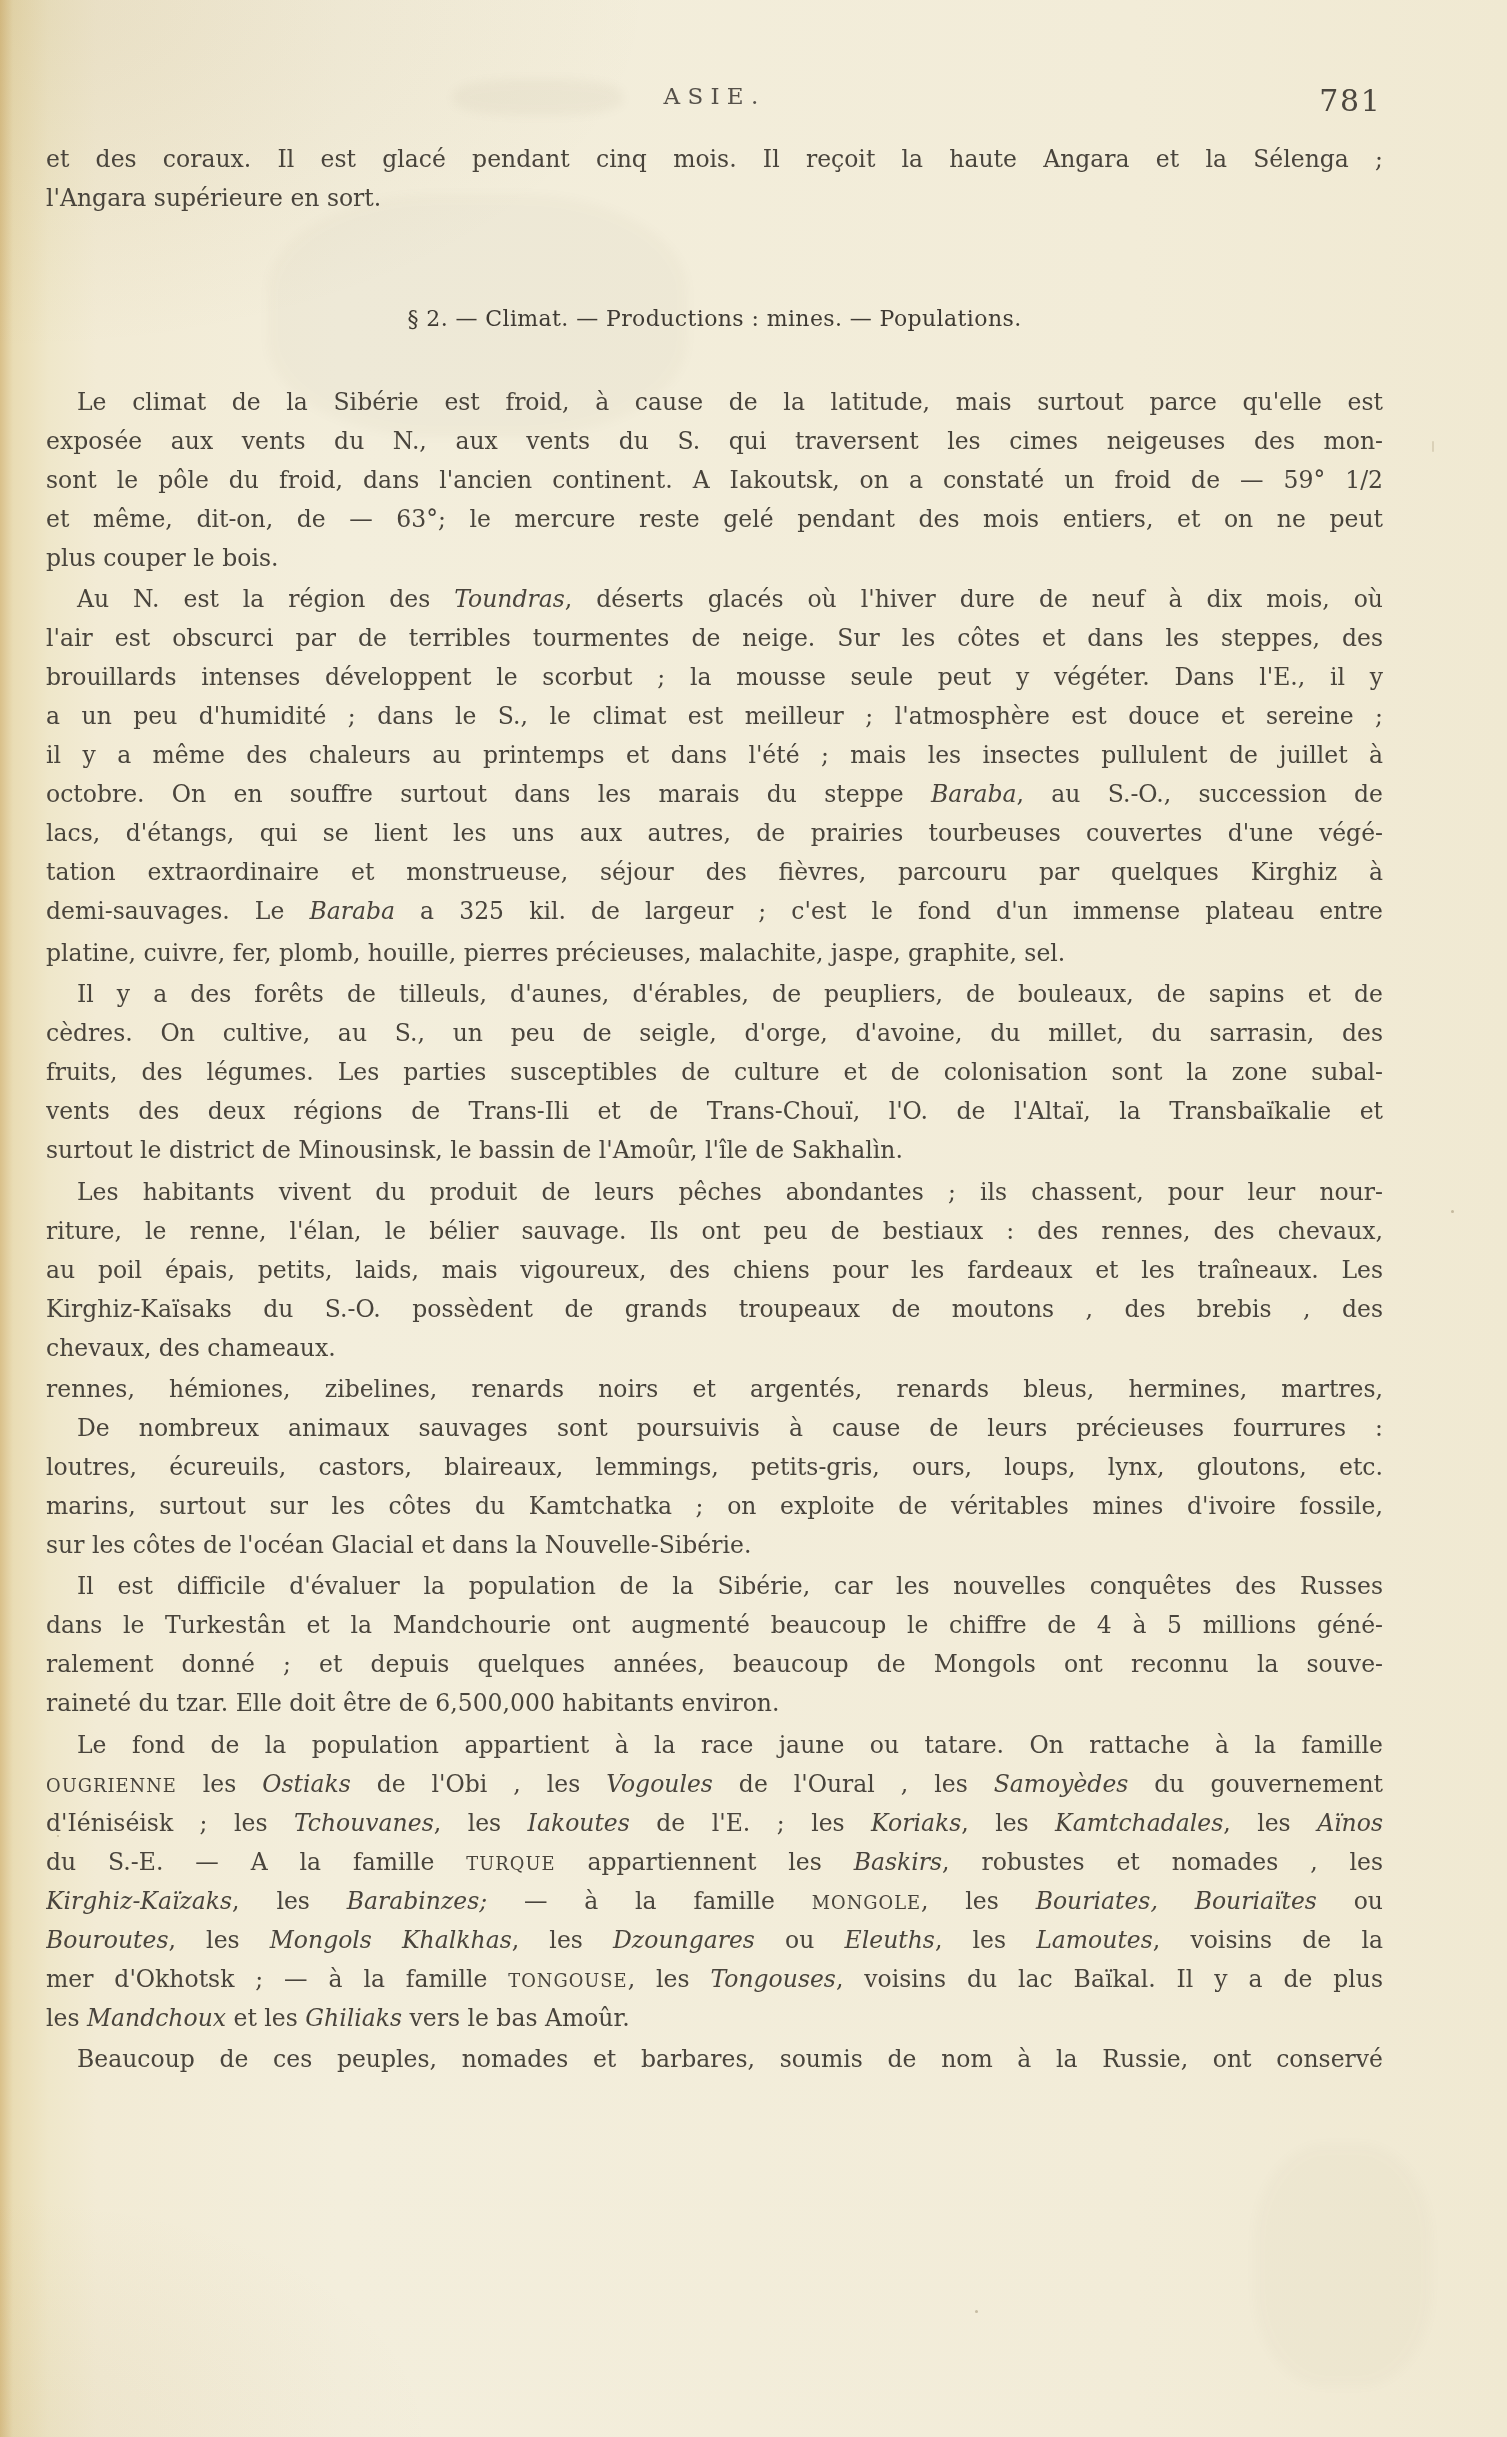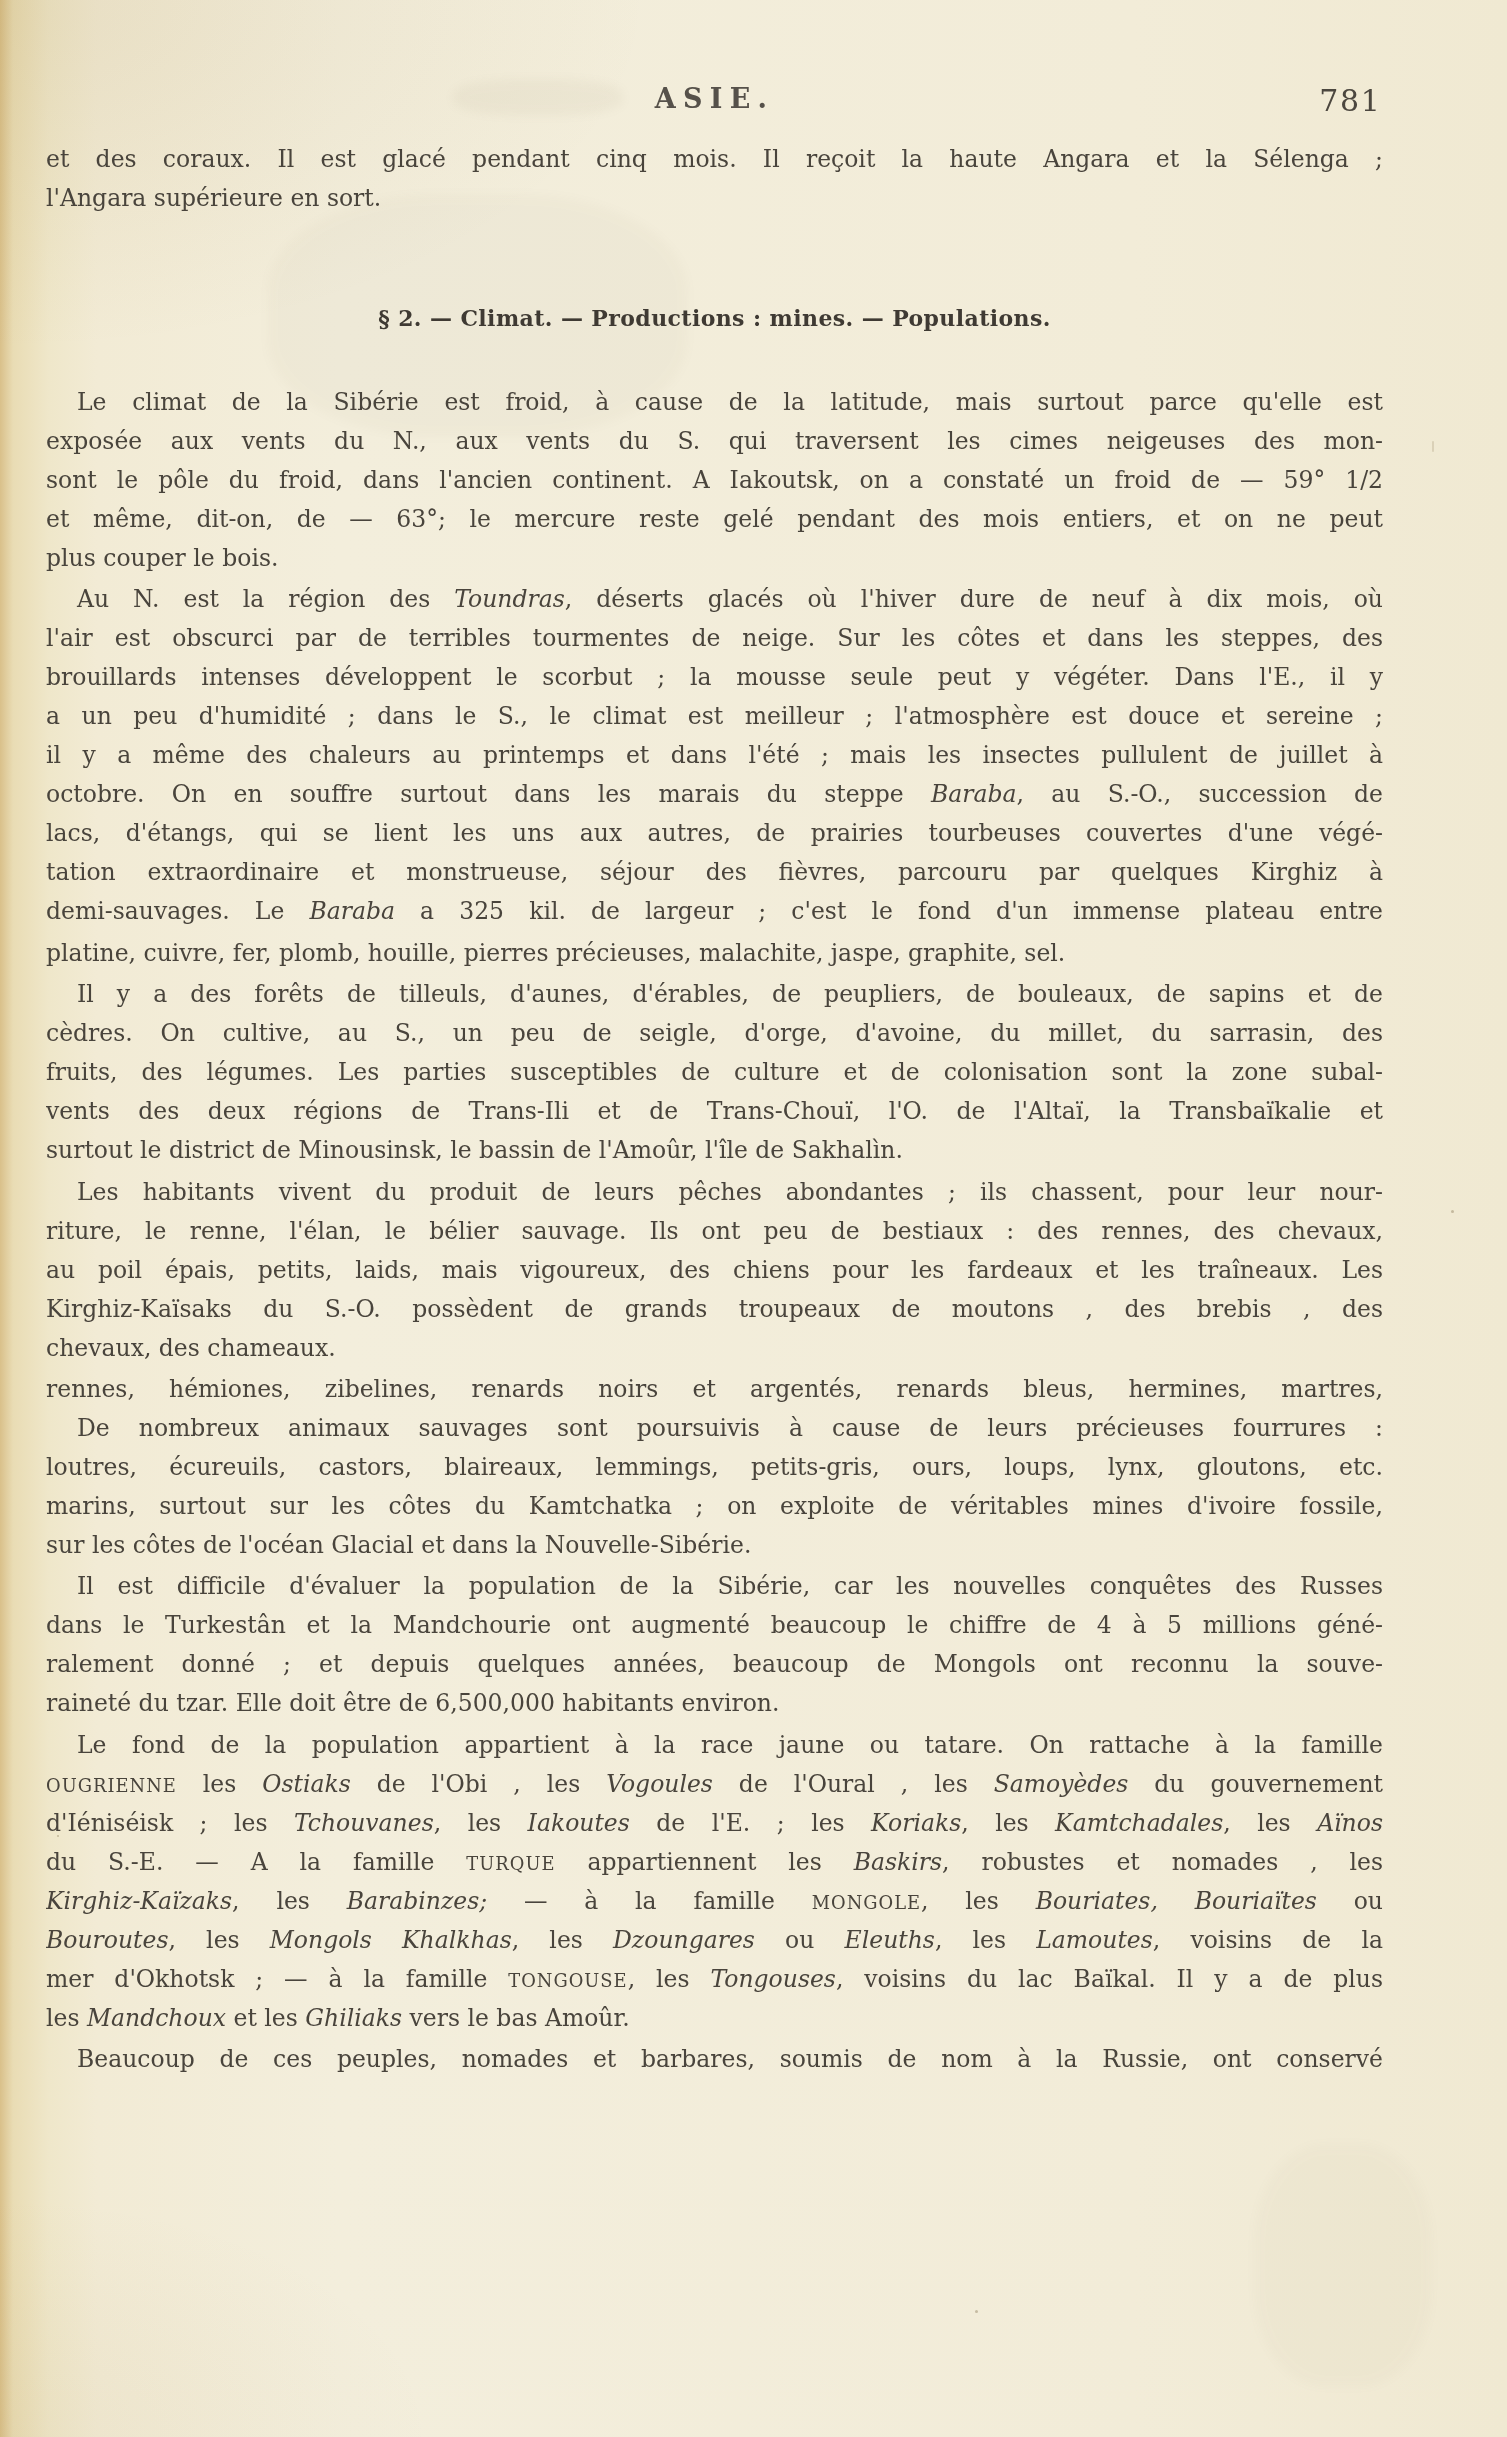--- a/index.html
+++ b/index.html
@@ -12,37 +12,37 @@
     background:
       radial-gradient(1052px 566px at 0% 0%, rgba(140,105,30,0.10), transparent 62%),
       radial-gradient(728px 405px at 0% 100%, rgba(140,105,30,0.06), transparent 60%),
       linear-gradient(90deg,#d9c08a 0px,#e9dcb4 13px,#efe7ca 49px,#f2ebd5 97px,#f3eedc 340px,#f2ecd8 1133px,#f0e9d2 1507px);
   }
   .smudge{position:absolute;background:#8a7d5f;opacity:0.06;filter:blur(4.9px);border-radius:40%;}
   .speck{position:absolute;background:rgba(95,75,35,0.30);border-radius:50%;}
   .content{position:absolute;left:46px;top:0;width:1337px;}
   .page-header{position:relative;margin-top:83px;height:36px;text-align:center;}
   .running-title{
-    font-size:27px;letter-spacing:7.3px;color:#56514a;display:inline-block;font-weight:bold;
+    font-size:23px;letter-spacing:7.3px;color:#56514a;display:inline-block;
   }
   .page-number{position:absolute;right:1.6px;top:0;font-size:30px;letter-spacing:1.6px;color:#4c473f;}
   .body-text{margin-top:21px;}
   .paragraph{margin:0 0 2.4px 0;}
   .line{
     font-size:23.5px;line-height:39px;height:39px;overflow:hidden;
     text-align:justify;text-align-last:justify;
   }
   .line.lastline{text-align-last:left;}
   .line.indent{text-indent:31px;}
   .seg{}
   .italic{font-style:italic;}
   .smallcaps{font-size:0.76em;letter-spacing:1px;}
   .section-heading{
     margin-top:81px;margin-bottom:45px;
-    font-size:22px;font-weight:700;line-height:39px;height:39px;
+    font-size:22px;font-weight:400;line-height:39px;height:39px;
     text-align:center;color:#3f3a33;letter-spacing:0.4px;
   }
 </style>
 </head>
 <body>
 
 <div class="page">
 
   <div class="smudge" style="left:453px;top:79px;width:170px;height:37px;"></div>
   <div class="smudge" style="left:267px;top:194px;width:421px;height:243px;opacity:0.035;"></div>

